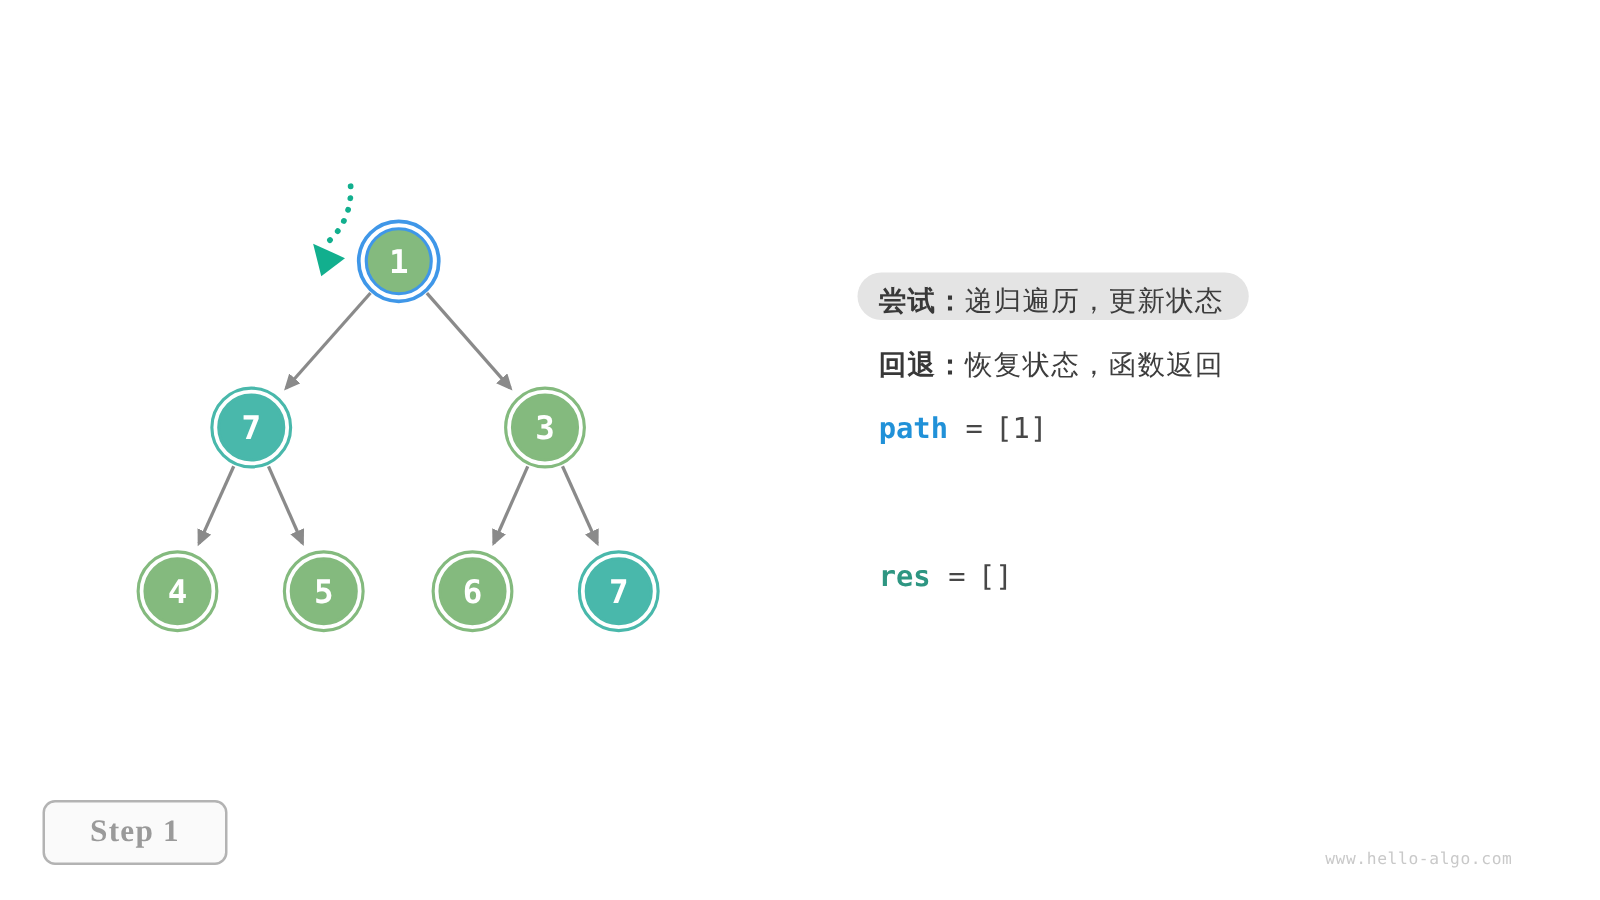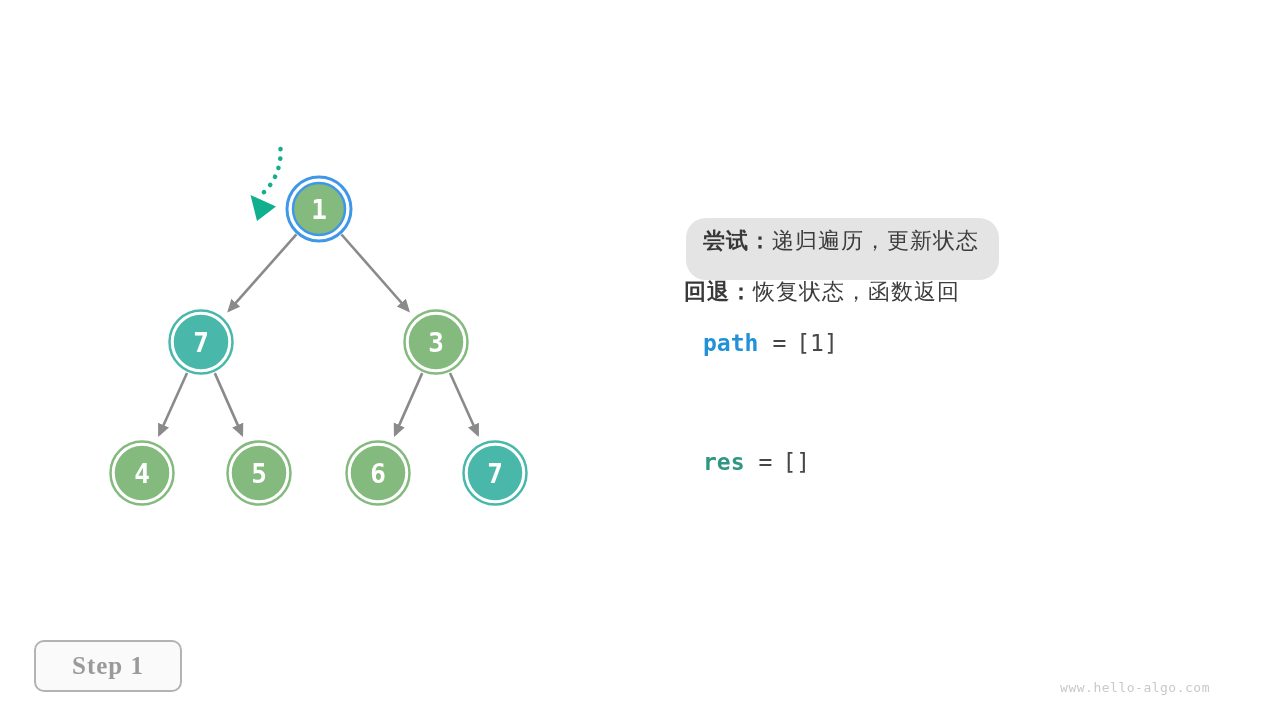--- a/index.html
+++ b/index.html
@@ -15,22 +15,22 @@
   .node-ring.active{stroke-width:3;}
   .node-fill{stroke-width:2.5;}
   .node-value{
     font-family:"DejaVu Sans Mono",monospace;font-size:26px;font-weight:bold;
     fill:#ffffff;text-anchor:middle;dominant-baseline:central;
   }
   .pointer-dots{fill:none;stroke-width:4.6;stroke-linecap:round;stroke-dasharray:0.1 9.4;}
   
   .cjk{font-size:22px;line-height:30px;color:#3d3d3d;letter-spacing:1px;white-space:nowrap;}
   .cjk .lab{font-weight:bold;color:#383838;}
-  .try-box{left:686px;top:218px;background:#e4e4e4;border-radius:20px;padding:8px 20px 24px 17px;}
-  .back-line{left:684px;top:277px;text-align:right;}
+  .try-box{left:686px;top:218px;background:#e4e4e4;border-radius:20px;padding:8px 20px 0 17px;}
+  .back-line{left:703px;top:277px;text-align:right;}
   .var-line{font-family:"DejaVu Sans Mono",monospace;font-size:23px;line-height:30px;color:#474747;white-space:nowrap;}
   .path-line{left:703px;top:328px;}
   .res-line{left:703px;top:447px;}
   .var-name{font-weight:bold;}
   .path-line .var-name{color:#2191d8;}
   .res-line .var-name{color:#2e9682;margin-top:10px;}
   .var-op{margin:0 10px 0 14px;}
   
   .step-badge{
     left:34px;top:640px;width:144px;border:2px solid #b3b3b3;border-radius:10px;

